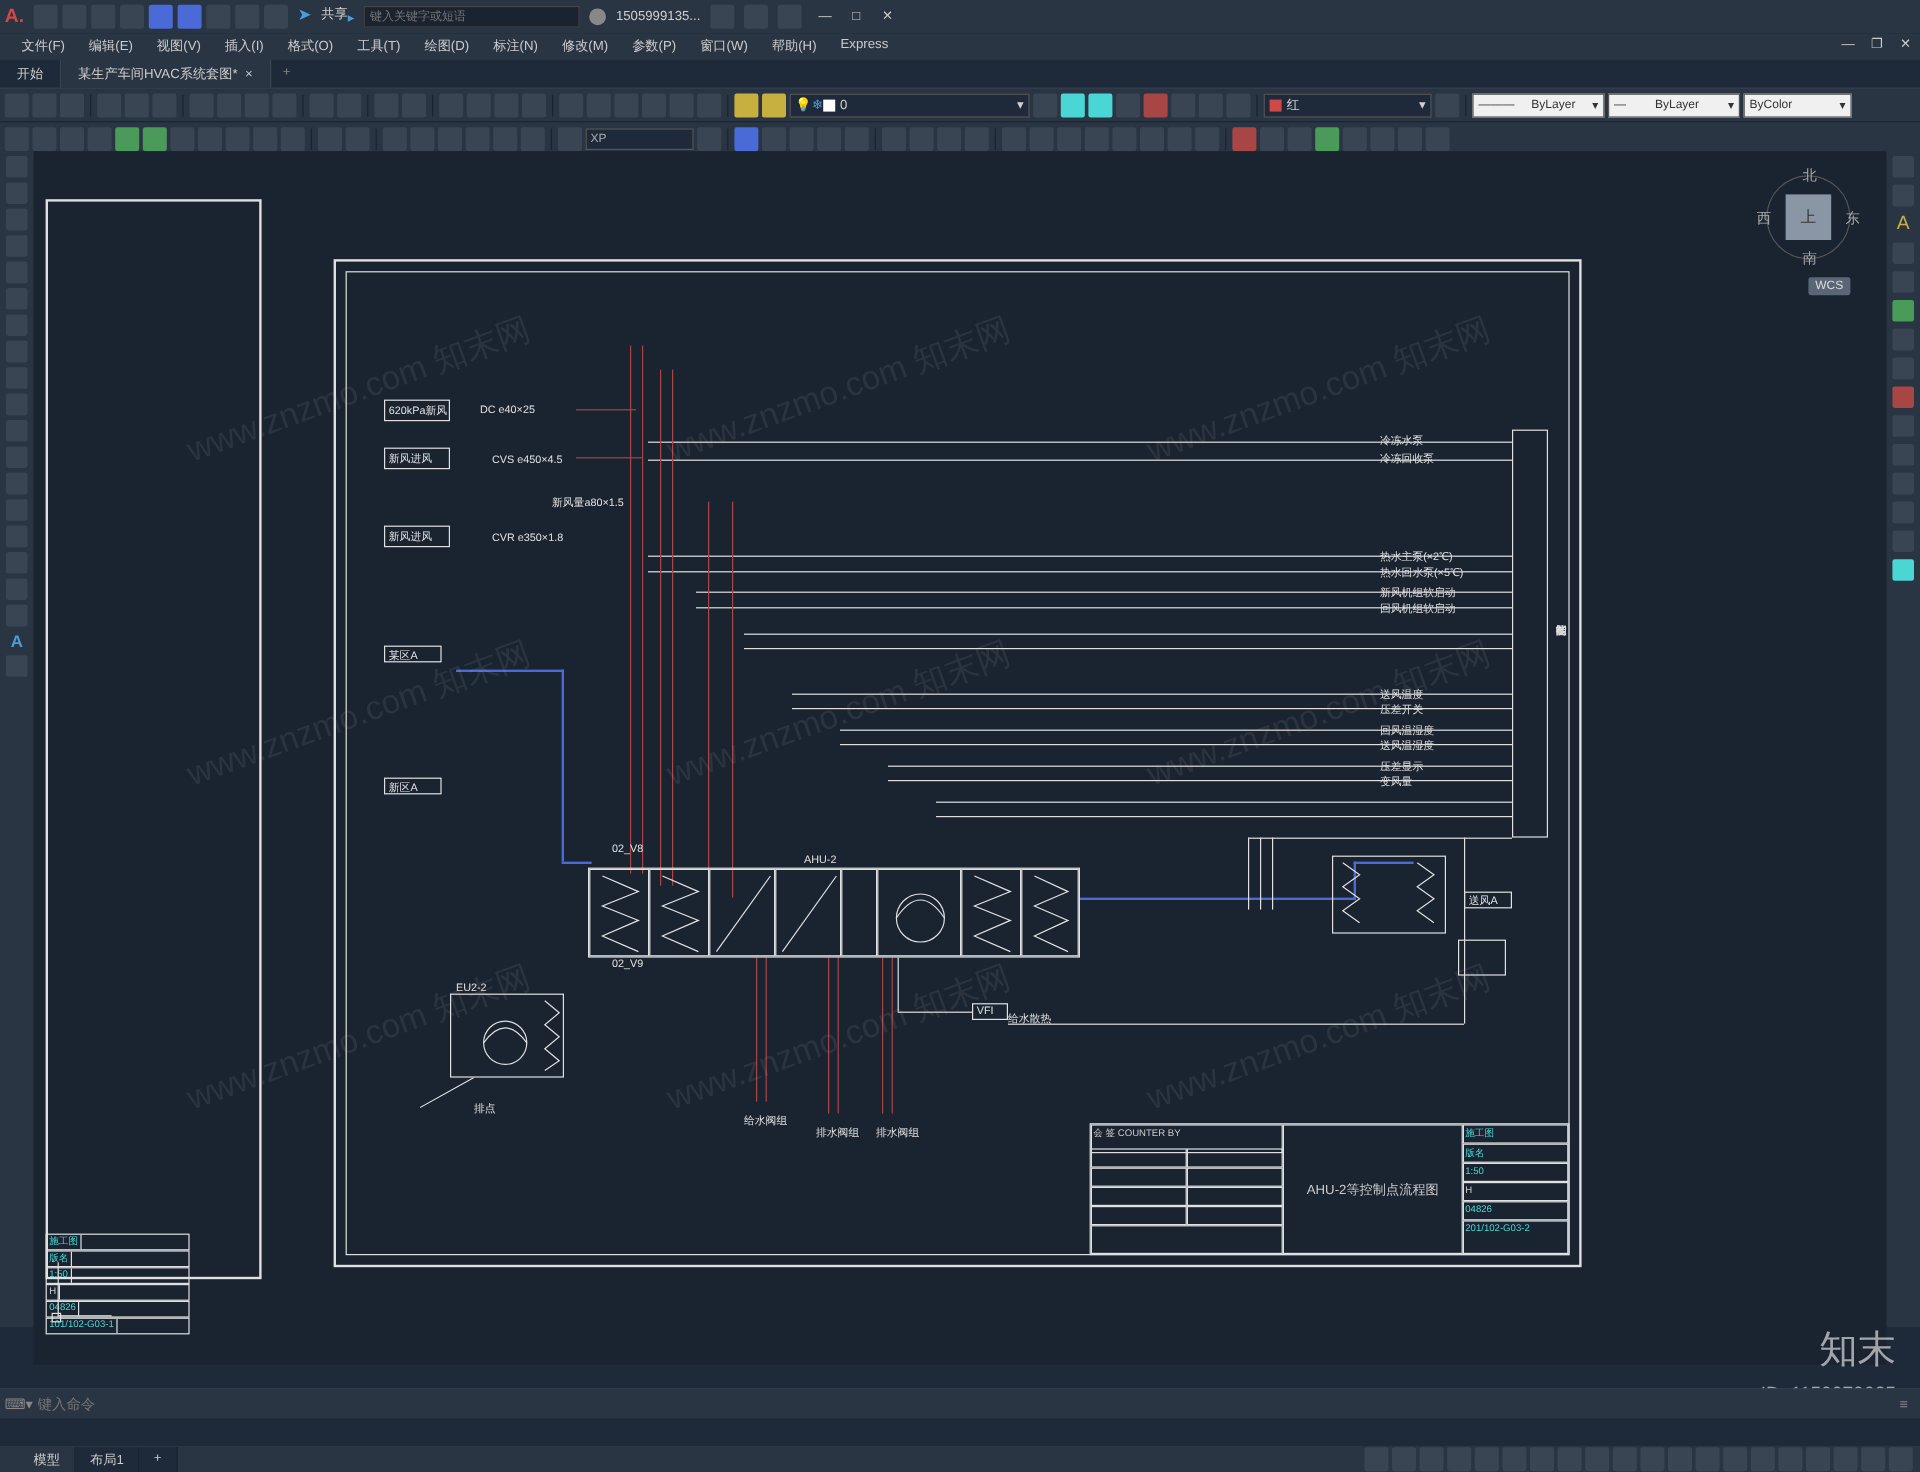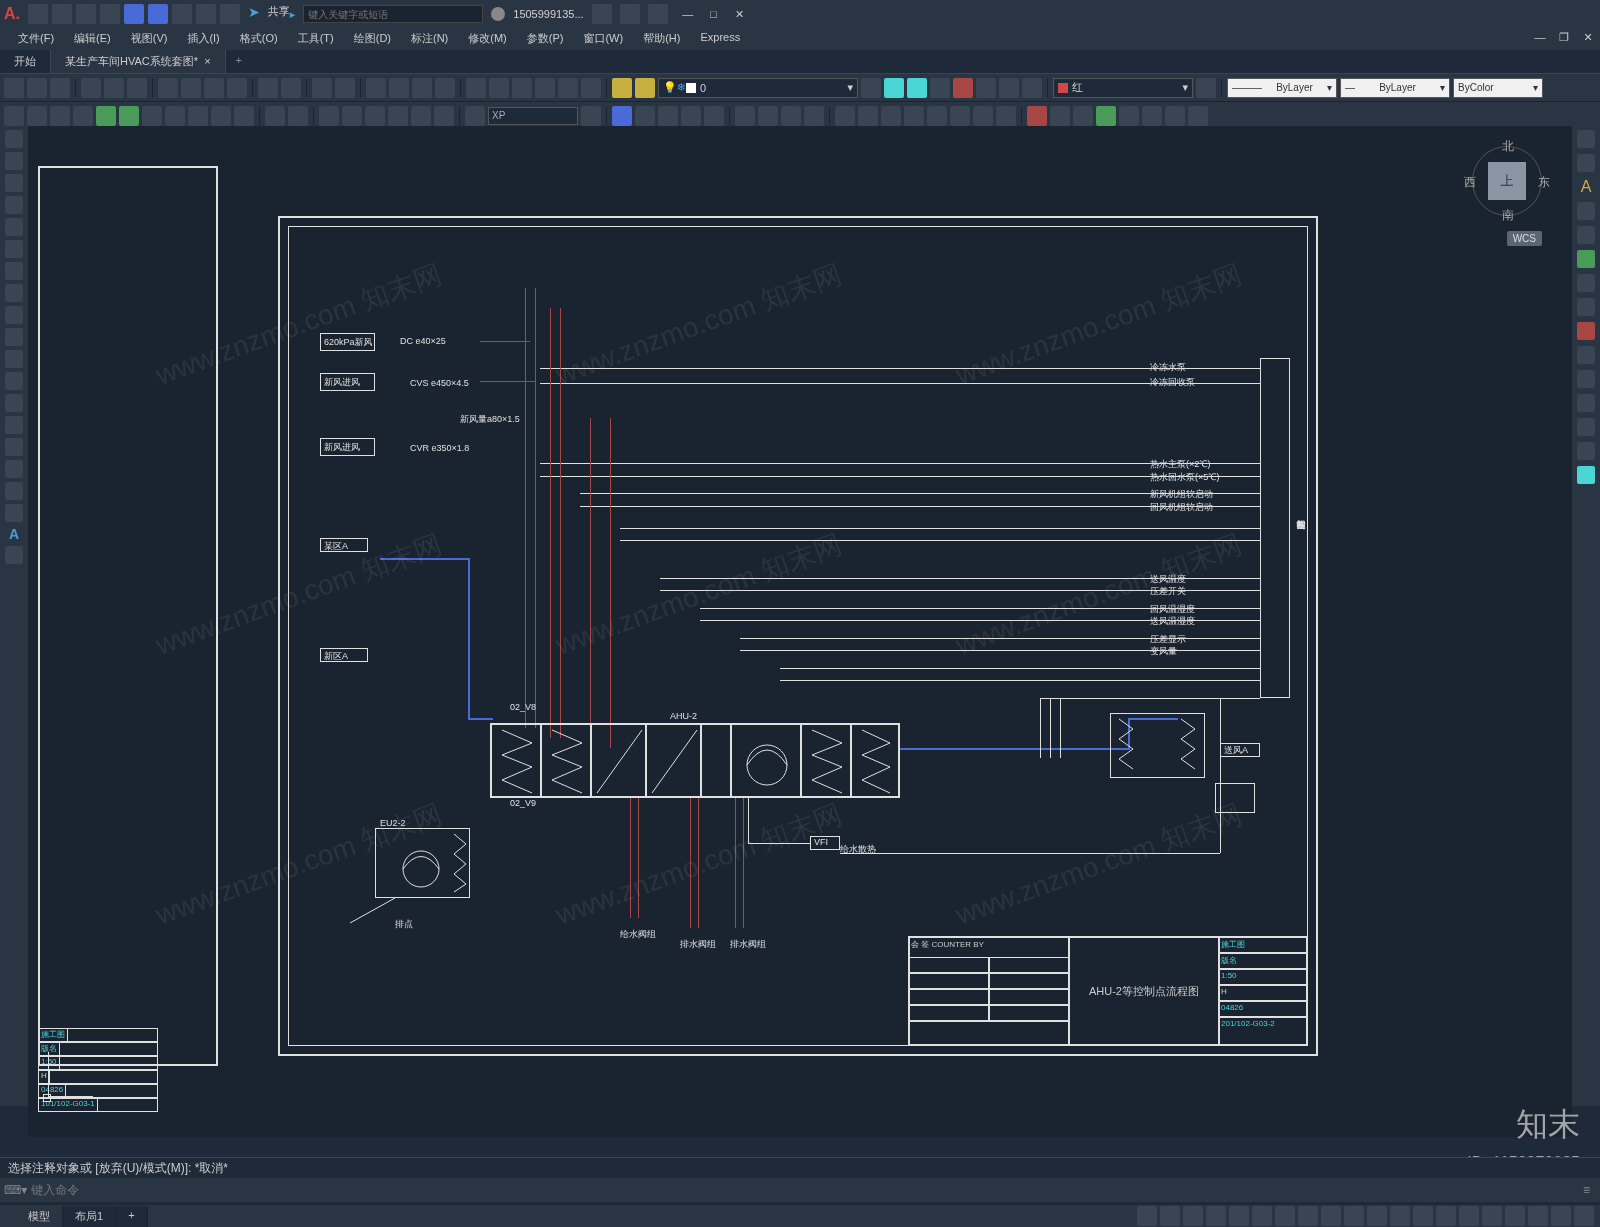--- a/index.html
+++ b/index.html
@@ -536,21 +536,21 @@
       <div class="obox" style="left:935px;top:565px;width:40px;height:30px"></div>
 
       <div class="dwg-line dwg-line-v" style="left:760px;top:480px;height:60px"></div>
       <div class="dwg-line dwg-line-v" style="left:770px;top:480px;height:60px"></div>
       <div class="dwg-line dwg-line-v" style="left:780px;top:480px;height:60px"></div>
       <div class="dwg-line dwg-line-h" style="left:760px;top:480px;width:220px"></div>
       <div class="dwg-line dwg-line-h" style="left:560px;top:635px;width:380px"></div>
       <div class="dwg-line dwg-line-v" style="left:940px;top:480px;height:155px"></div>
 
       <div class="title-block">
-        <div class="tb-cell" style="left:0;top:0;width:160px;height:36px">会 签   COUNTER BY</div>
+        <div class="tb-cell" style="left:0;top:0;width:160px;height:24px">会 签   COUNTER BY</div>
         <div class="tb-cell" style="left:0;top:20px;width:80px;height:16px"></div>
         <div class="tb-cell" style="left:80px;top:20px;width:80px;height:16px"></div>
         <div class="tb-cell" style="left:0;top:36px;width:80px;height:16px"></div>
         <div class="tb-cell" style="left:80px;top:36px;width:80px;height:16px"></div>
         <div class="tb-cell" style="left:0;top:52px;width:80px;height:16px"></div>
         <div class="tb-cell" style="left:80px;top:52px;width:80px;height:16px"></div>
         <div class="tb-cell" style="left:0;top:68px;width:80px;height:16px"></div>
         <div class="tb-cell" style="left:80px;top:68px;width:80px;height:16px"></div>
         <div class="tb-cell" style="left:0;top:84px;width:160px;height:24px"></div>
 
@@ -581,21 +581,20 @@
   <div class="watermark" style="left:920px;top:450px">www.znzmo.com 知末网</div>
   <div class="watermark" style="left:120px;top:720px">www.znzmo.com 知末网</div>
   <div class="watermark" style="left:520px;top:720px">www.znzmo.com 知末网</div>
   <div class="watermark" style="left:920px;top:720px">www.znzmo.com 知末网</div>
 </div>
 
 <div class="brand-wm">知末</div>
 <div class="id-wm">ID: 1159979025</div>
 
 <div class="cmd-area">
-  <div class="cmd-history">选择注释对象或  [放弃(U)/模式(M)]:  *取消*</div>
   <div class="cmd-line">
     <span style="color:#888;margin-right:4px">⌨▾</span>
     <input class="cmd-input" placeholder="键入命令" style="">
     <span style="color:#888;padding:0 6px">≡</span>
   </div>
 </div>
 
 <div class="status-bar">
   <div class="layout-tabs">
     <div class="layout-tab active">模型</div>

